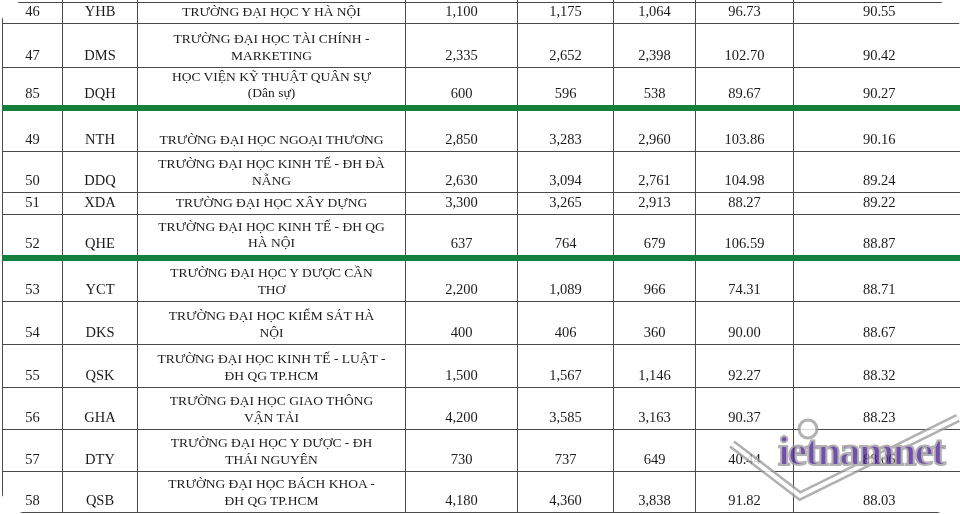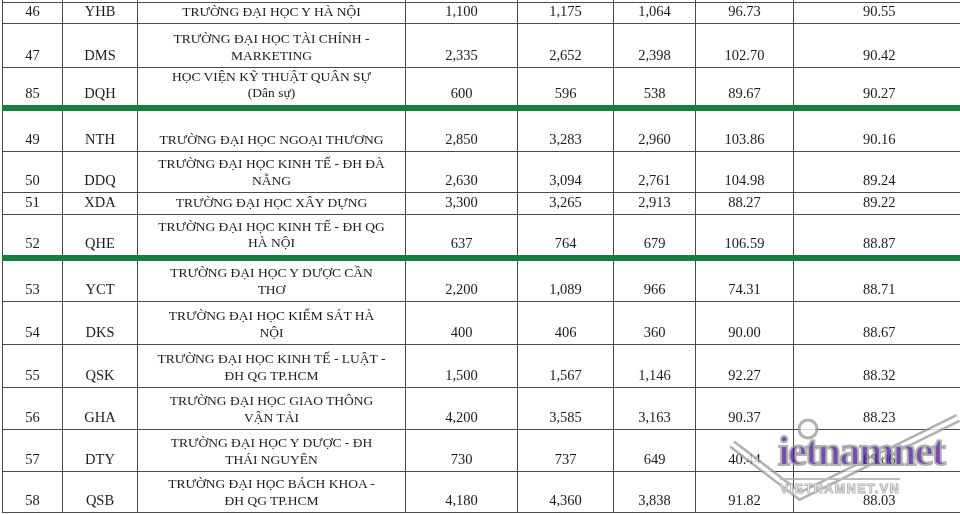--- a/index.html
+++ b/index.html
@@ -6,20 +6,21 @@
     margin: 0; padding: 0;
     width: 960px; height: 514px;
     overflow: hidden;
     background: #ffffff;
     font-family: "Liberation Serif", serif;
   }
   .stage {
     position: relative;
     width: 960px; height: 514px;
     overflow: hidden;
+    border-radius: 30px;
   }
   table.univ {
     position: absolute;
     left: 2px; top: 0;
     border-collapse: collapse;
     table-layout: fixed;
     width: 962px;
     border-left: 1px solid #4a4a4a;
     color: #1b1b1b;
   }
@@ -293,16 +294,15 @@
       </tbody>
   </table>
 
   <div class="watermark">
     <svg class="wm-svg" width="236" height="94" viewBox="0 0 236 94">
       <path d="M4 32 L72 84 L230 6" stroke="#9b9b9b" stroke-width="9" fill="none"></path>
       <path d="M4 32 L72 84 L230 6" stroke="#ffffff" stroke-width="4" fill="none"></path>
       <circle cx="80" cy="17" r="9" stroke="#9b9b9b" stroke-width="3" fill="#ffffff"></circle>
     </svg>
     <div class="wm-script">ietnamnet</div>
-    <div class="wm-caps">VIETNAMNET.VN</div>
   </div>
 
 </div>
 
 </body></html>

